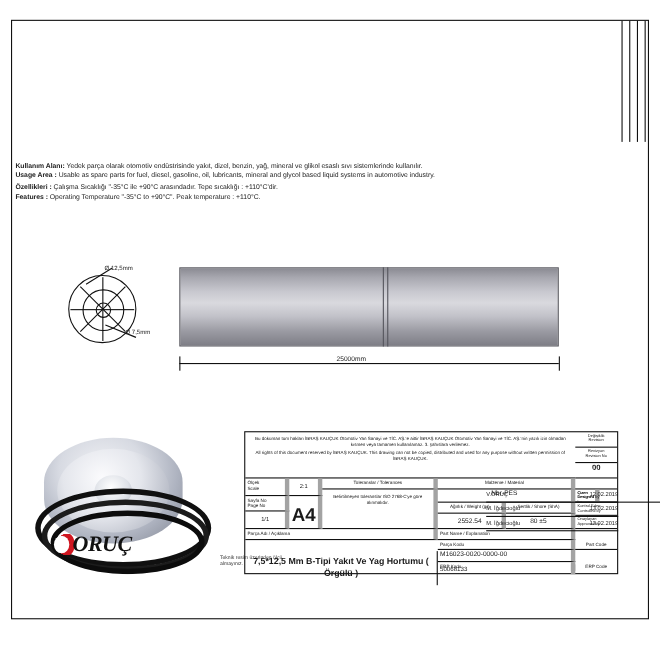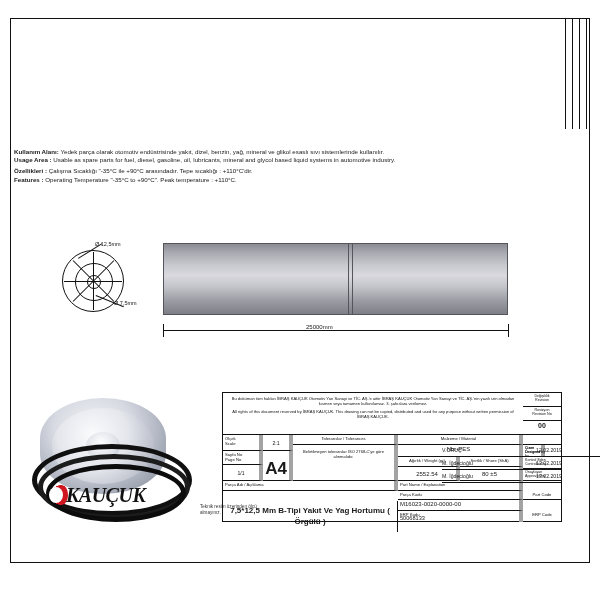--- a/index.html
+++ b/index.html
@@ -128,21 +128,21 @@
     <div class="spool-outer"></div>
     <div class="spool-flange"></div>
     <div class="spool-hub"></div>
     <div class="coil c1"></div>
     <div class="coil c2"></div>
     <div class="coil c3"></div>
   </div>
 
   <div class="brand">
     <div class="brand-swoosh"></div>
-    <div class="brand-text">KAUÇUK</div>
+    <div class="brand-text">ORUÇ</div>
   </div>
 
   <div class="photo-note">Teknik resim üzerinden ölçü almayınız.</div>
 
   <div class="tb">
 
     <div class="cell tiny nb-r" style="left:0;top:0;width:300px;height:42px;padding:3px 4px;">
       <div style="text-align:center">Bu doküman tüm hakları İBRAŞ KAUÇUK Otomotiv Yan Sanayi ve TİC. AŞ.'e aittir İBRAŞ KAUÇUK Otomotiv Yan Sanayi ve TİC. AŞ.'nin yazılı izin olmadan kısmen veya tamamen kullanılamaz. 3. şahıslara verilemez.</div>
       <div style="height:3px"></div>
       <div style="text-align:center">All rights of this document reserved by İBRAŞ KAUÇUK. This drawing can not be copied, distributed and used for any purpose without written permission of İBRAŞ KAUÇUK.</div>

